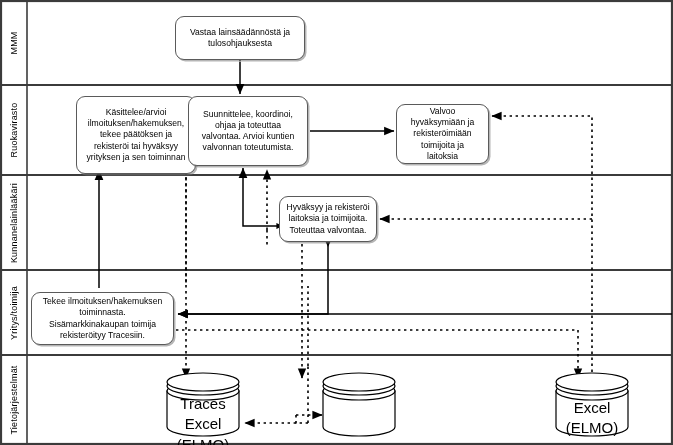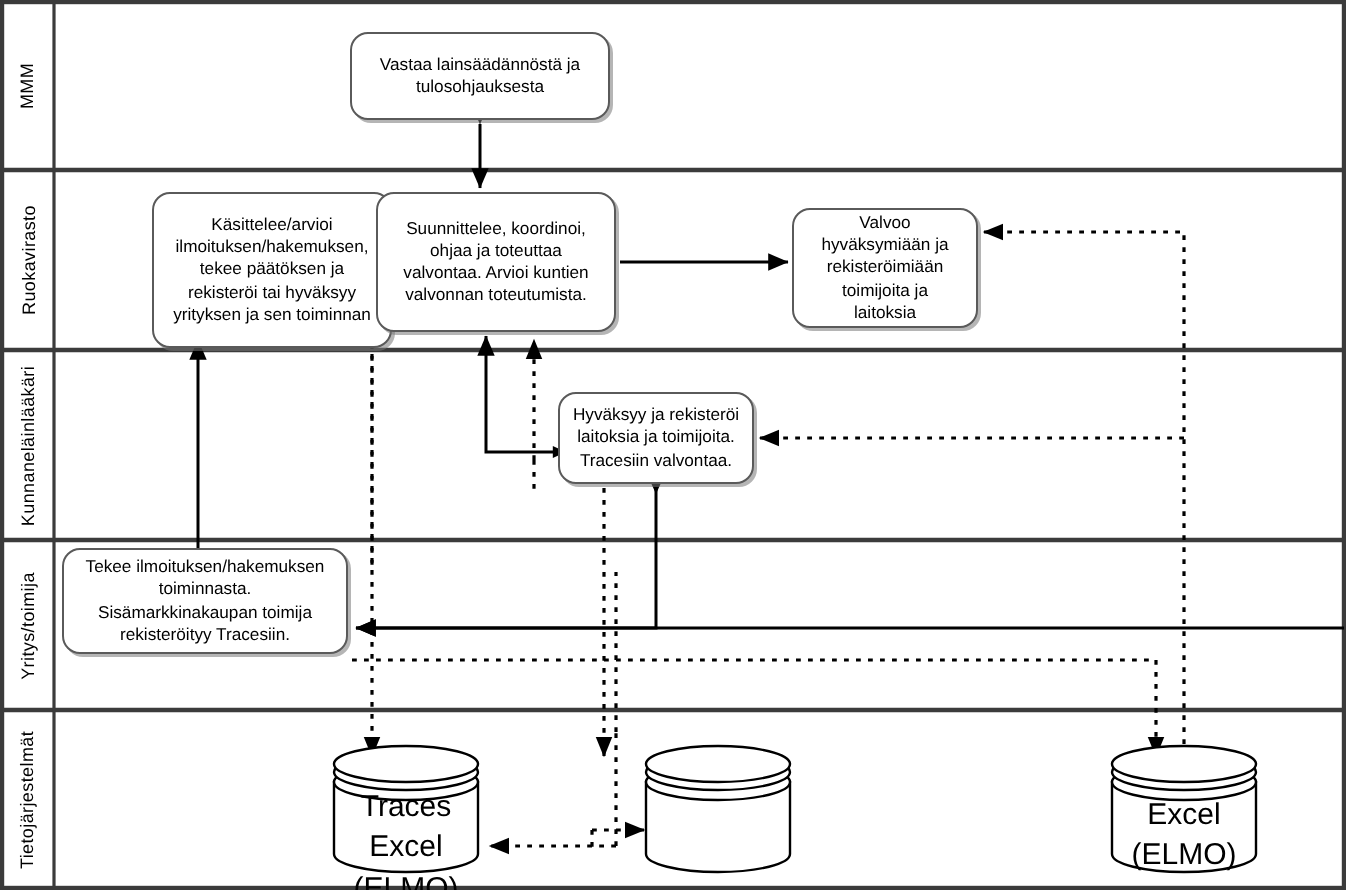--- a/index.html
+++ b/index.html
@@ -207,24 +207,24 @@
   <div class="node" style="left:188px;top:96px;width:120px;height:70px;">
     <span class="txt">Suunnittelee, koordinoi,
 ohjaa ja toteuttaa
 valvontaa. Arvioi kuntien
 valvonnan toteutumista.</span>
   </div>
 
   <div class="node" style="left:279px;top:196px;width:98px;height:46px;">
     <span class="txt">Hyväksyy ja rekisteröi
 laitoksia ja toimijoita.
-Tracesiin valvontaa.</span>
-  </div>
-
-  <div class="node" style="left:31px;top:274px;width:143px;height:53px;">
+Toteuttaa valvontaa.</span>
+  </div>
+
+  <div class="node" style="left:31px;top:292px;width:143px;height:53px;">
     <span class="txt">Tekee ilmoituksen/hakemuksen
 toiminnasta.
 Sisämarkkinakaupan toimija
 rekisteröityy Tracesiin.</span>
   </div>
 
   <div class="db" style="left:167px;top:382px;width:72px;height:54px;">
     <div class="cyl-label" style="top:12px;">Traces
 Excel
 (ELMO)</div>

